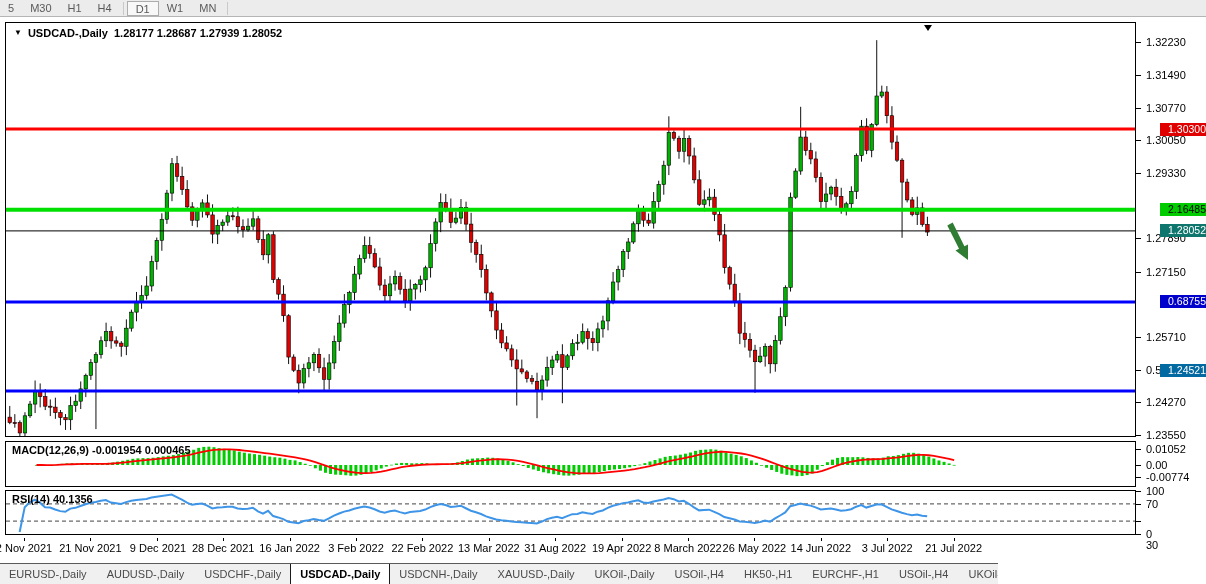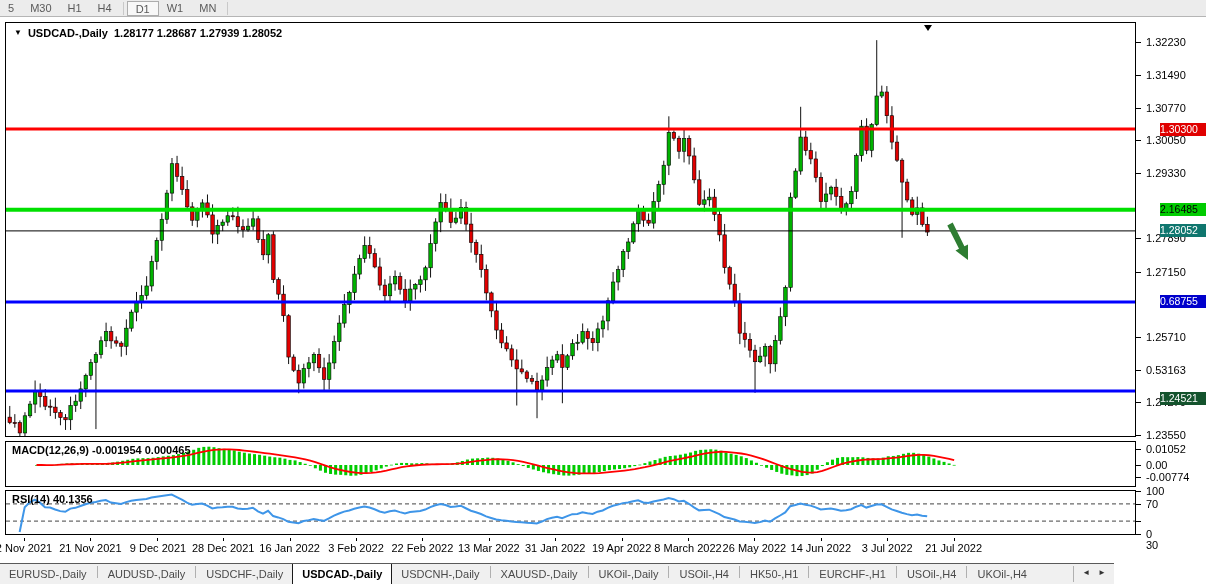--- a/index.html
+++ b/index.html
@@ -28,32 +28,32 @@
 
   .ind-label { position:absolute; left:6px; top:2px; font-size:11px; font-weight:bold;
                color:#000; z-index:5; white-space:nowrap; }
 
   
   #axis { position:absolute; left:1136px; top:22px; width:70px; height:525px;
           font-size:11px; color:#000; }
   .tick-label { position:absolute; left:10px; white-space:nowrap; }
   .tick-dash  { position:absolute; left:0; width:5px; height:1px; background:#000; }
   .price-badge { position:absolute; left:24px; width:46px; height:13px; line-height:13px;
-                 text-align:left; font-size:10.5px; }
+                 text-align:right; font-size:10.5px; }
 
   
   #dates { position:absolute; left:5px; top:538px; width:1131px; height:18px;
            font-size:11px; color:#000; }
   .date-label { position:absolute; top:4px; transform:translateX(-50%); white-space:nowrap; }
   .date-tick  { position:absolute; top:0; width:1px; height:3px; background:#000; }
 
   
-  #tabbar { position:absolute; left:0; top:563px; width:1114px; height:21px;
+  #tabbar { position:absolute; left:0; top:563px; width:998px; height:21px;
             background:#f0f0f0; border-top:1px solid #5a5a5a;
-            display:flex; align-items:center; font-size:11px; color:#4a4a4a;
+            display:flex; align-items:flex-end; font-size:11px; color:#4a4a4a;
             white-space:nowrap; overflow:hidden; }
   .tab { padding:3px 9px 4px 9px; cursor:default; }
   .tab.active { background:#fff; border:1px solid #1a1a1a; border-bottom:none;
                 font-weight:bold; color:#000; position:relative; top:0px; margin-top:-2px;
                 padding-top:4px; }
   .tab-sep { width:1px; height:12px; background:#b0b0b0; margin:0 1px 4px 1px; }
   #tab-scrollers { margin-left:auto; display:flex; align-items:center; gap:8px;
                    padding:0 8px 3px 8px; font-size:8px; color:#333;
                    border-left:1px solid #b0b0b0; height:16px; }
 </style>
@@ -680,21 +680,21 @@
       <div class="tick-dash" style="top:347.7022999999997px"></div>
       <div class="tick-label" style="top:341.7022999999997px">0.53163</div>
       <div class="tick-dash" style="top:380.3399000000001px"></div>
       <div class="tick-label" style="top:374.3399000000001px">1.24270</div>
       <div class="tick-dash" style="top:412.9774999999995px"></div>
       <div class="tick-label" style="top:406.9774999999995px">1.23550</div>
       <div class="price-badge" style="top:100.5px;background:#e00000;color:#ffffff">1.30300</div>
       <div class="price-badge" style="top:181.36871999999934px;background:#00cc00;color:#000000">2.16485</div>
       <div class="price-badge" style="top:202.40183999999925px;background:#0f766e;color:#ffffff">1.28052</div>
       <div class="price-badge" style="top:273.4339499999996px;background:#0000cc;color:#ffffff">0.68755</div>
-      <div class="price-badge" style="top:370px;background:#14532d;color:#ffffff">1.24521</div>
+      <div class="price-badge" style="top:342px;background:#0369a1;color:#ffffff">1.24521</div>
       <div class="tick-dash" style="top:427.0096px"></div>
       <div class="tick-label" style="top:421.0096px">0.01052</div>
       <div class="tick-dash" style="top:443px"></div>
       <div class="tick-label" style="top:437px">0.00</div>
       <div class="tick-dash" style="top:454.7648px"></div>
       <div class="tick-label" style="top:448.7648px">-0.00774</div>
       <div class="tick-dash" style="top:469px"></div>
       <div class="tick-label" style="top:463px">100</div>
       <div class="tick-dash" style="top:481.9px"></div>
       <div class="tick-label" style="top:475.9px">70</div>
@@ -715,21 +715,21 @@
       <div class="date-label" style="left:218.20000000000002px">28 Dec 2021</div>
       <div class="date-tick" style="left:284.6px"></div>
       <div class="date-label" style="left:284.6px">16 Jan 2022</div>
       <div class="date-tick" style="left:351px"></div>
       <div class="date-label" style="left:351px">3 Feb 2022</div>
       <div class="date-tick" style="left:417.40000000000003px"></div>
       <div class="date-label" style="left:417.40000000000003px">22 Feb 2022</div>
       <div class="date-tick" style="left:483.80000000000007px"></div>
       <div class="date-label" style="left:483.80000000000007px">13 Mar 2022</div>
       <div class="date-tick" style="left:550.2px"></div>
-      <div class="date-label" style="left:550.2px">31 Jan 2022</div>
+      <div class="date-label" style="left:550.2px">31 Aug 2022</div>
       <div class="date-tick" style="left:616.6px"></div>
       <div class="date-label" style="left:616.6px">19 Apr 2022</div>
       <div class="date-tick" style="left:683px"></div>
       <div class="date-label" style="left:683px">8 March 2022</div>
       <div class="date-tick" style="left:749.4000000000001px"></div>
       <div class="date-label" style="left:749.4000000000001px">26 May 2022</div>
       <div class="date-tick" style="left:815.8000000000001px"></div>
       <div class="date-label" style="left:815.8000000000001px">14 Jun 2022</div>
       <div class="date-tick" style="left:882.2px"></div>
       <div class="date-label" style="left:882.2px">3 Jul 2022</div>

